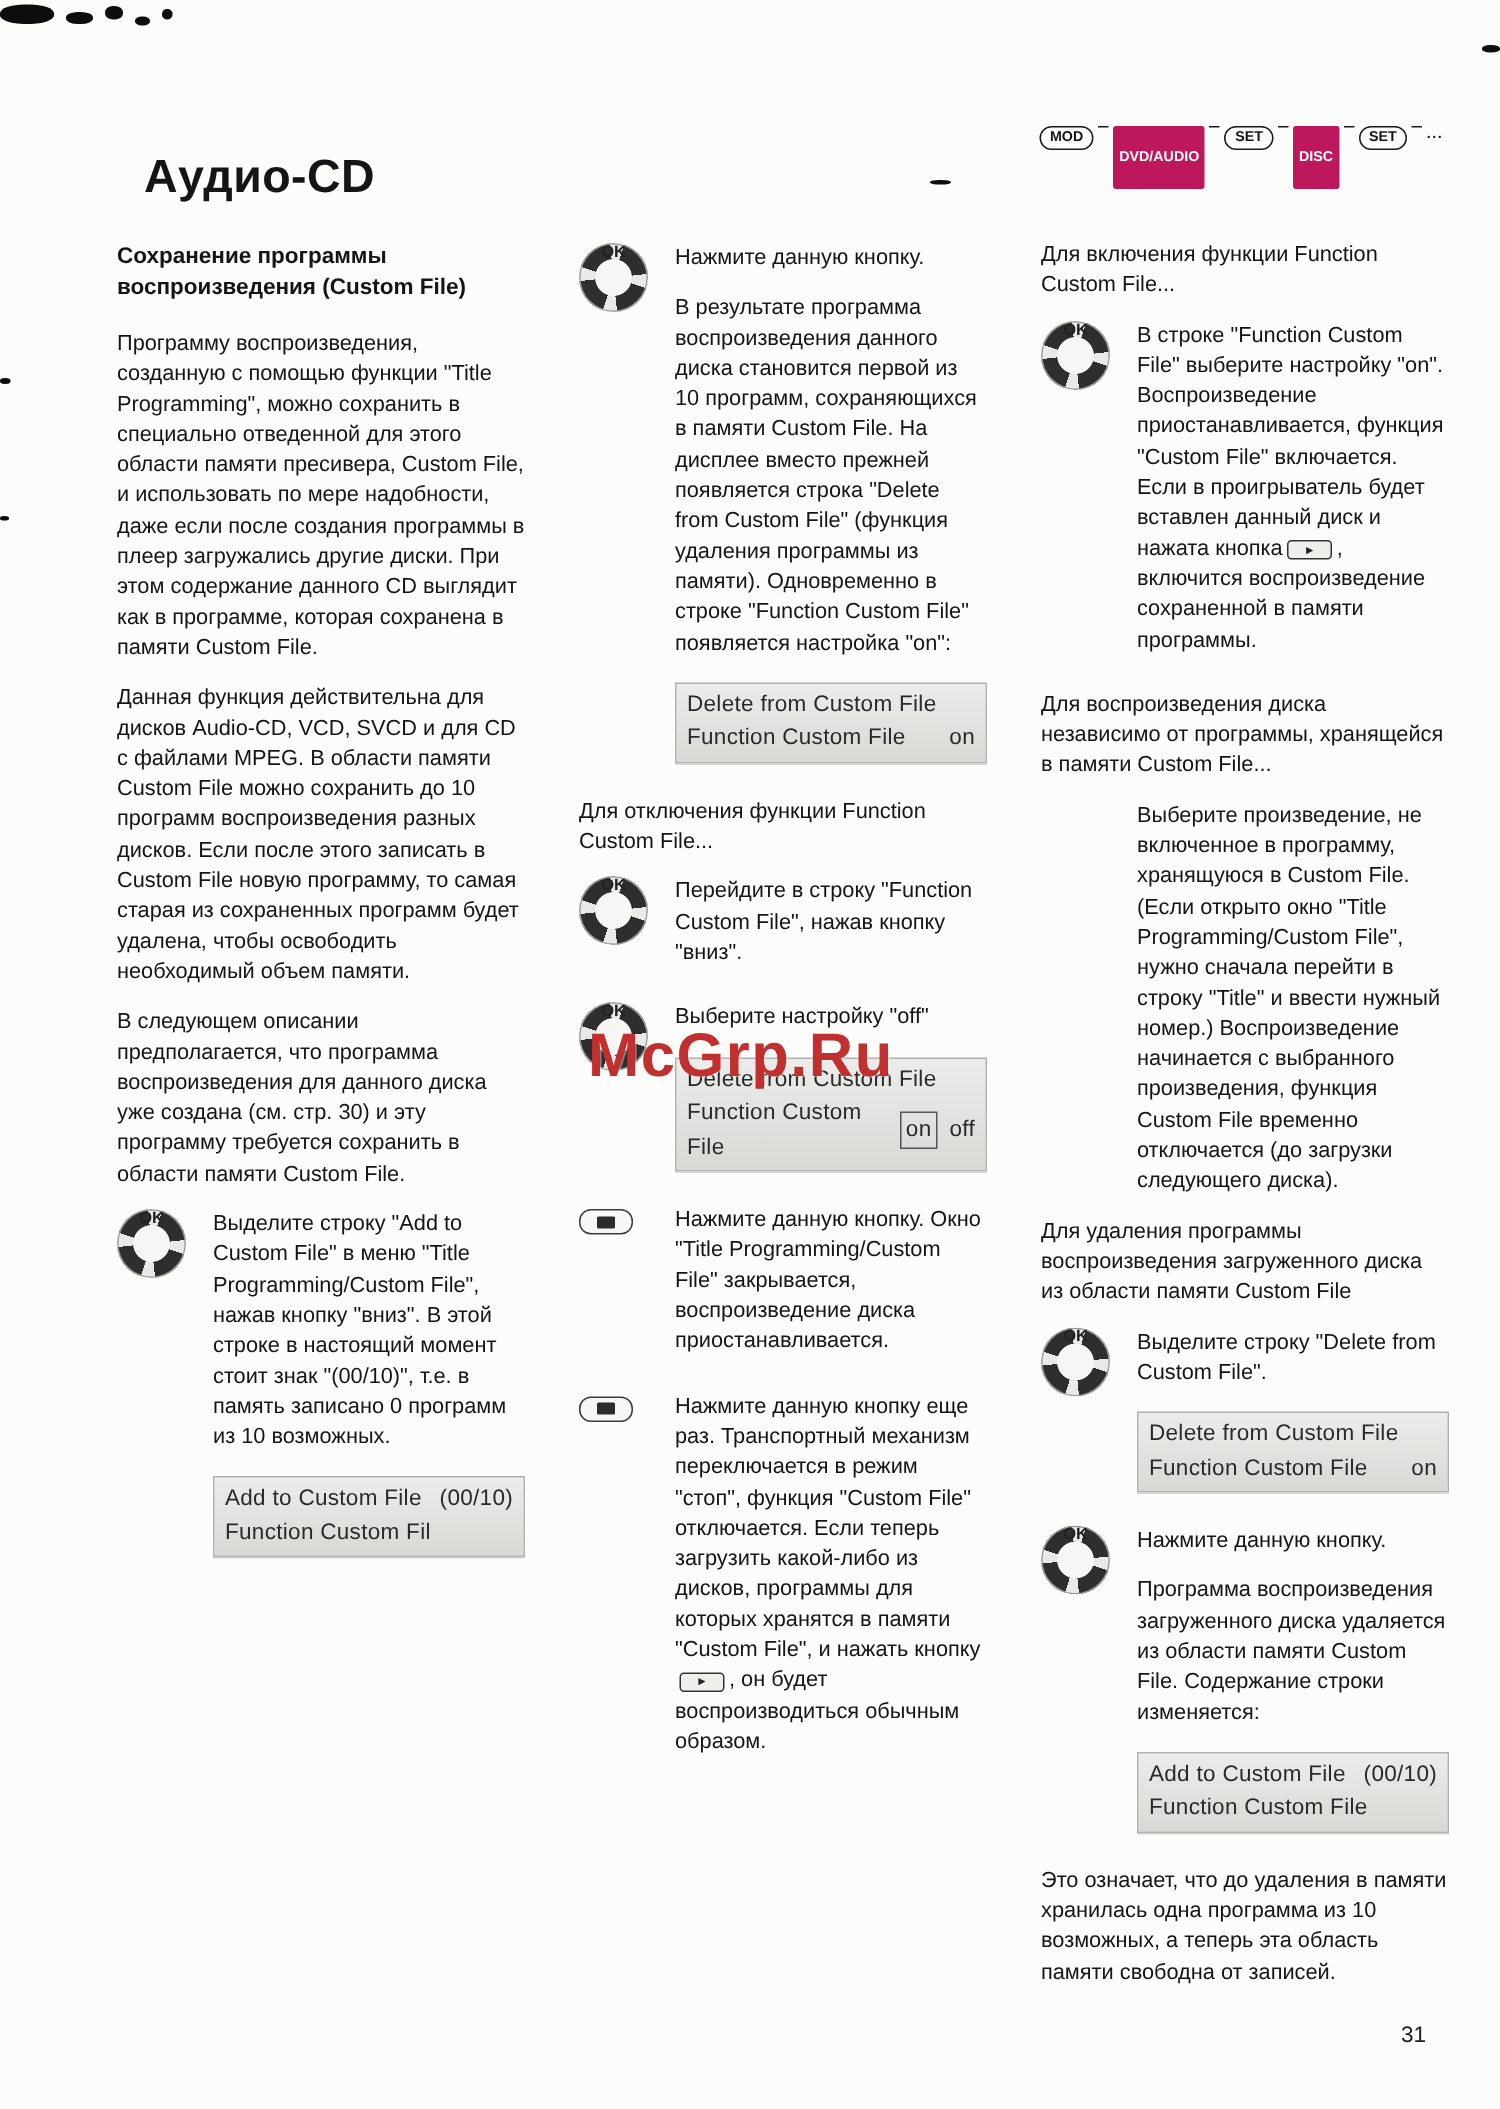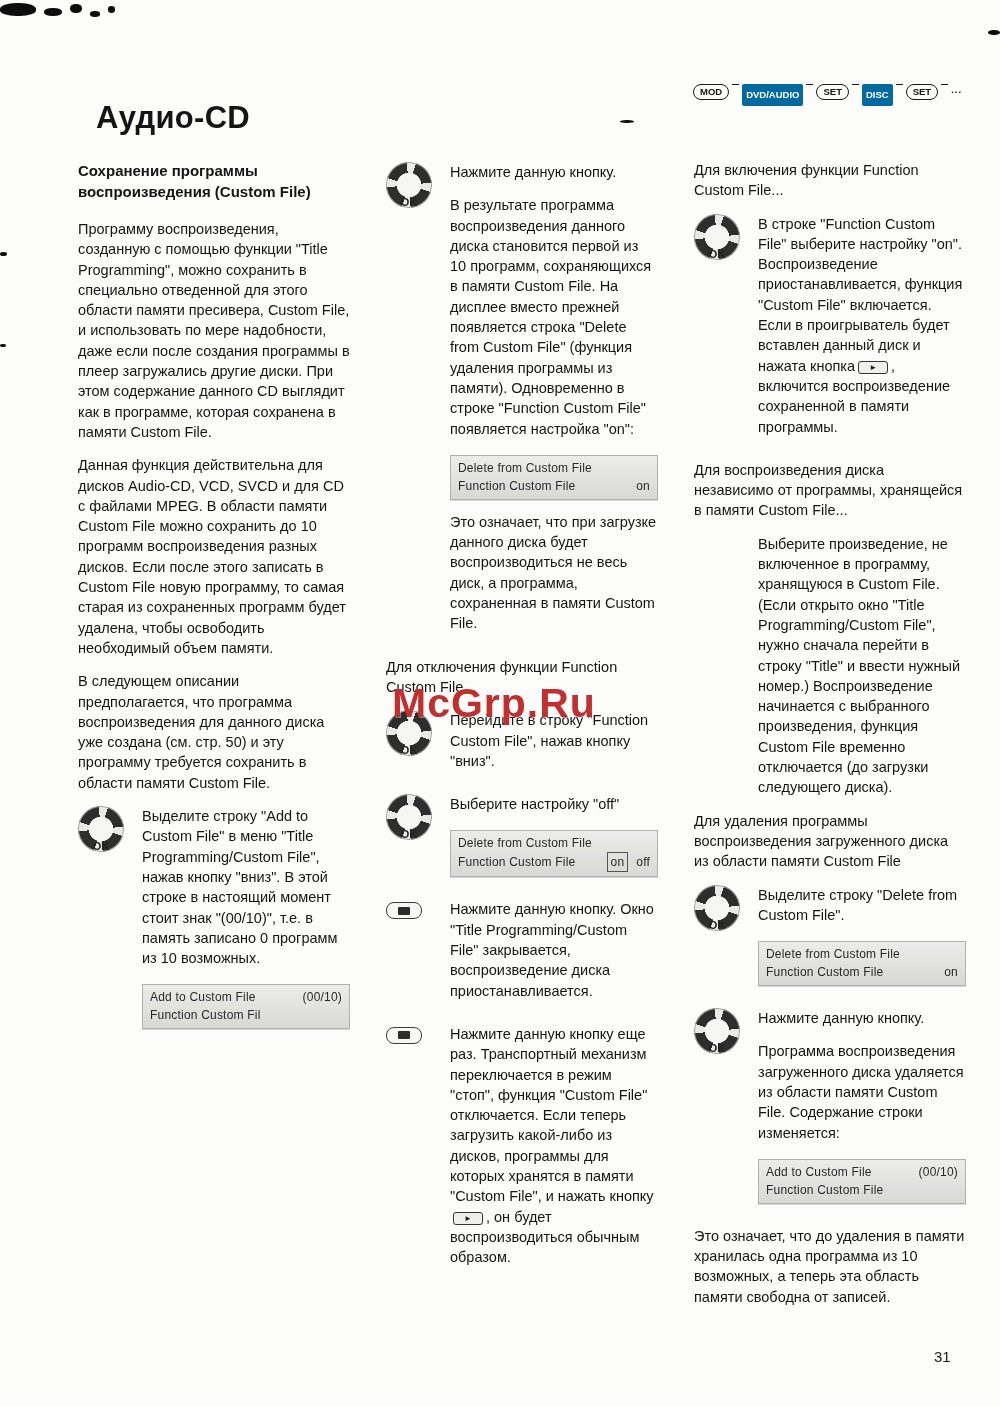--- a/index.html
+++ b/index.html
@@ -5,49 +5,49 @@
   *{box-sizing:border-box}
   body{margin:0;background:#ffffff}
   .page{position:relative;width:1000px;height:1406px;background:#fcfcfa;
         font-family:"Liberation Sans","DejaVu Sans",sans-serif;color:#151515;overflow:hidden}
   .speck{position:absolute;background:#0d0d0d;border-radius:45%}
   .title{position:absolute;left:80px;top:84px;margin:16px;font-size:31px;font-weight:700;letter-spacing:.3px}
   .badges{position:absolute;left:693px;top:84px;display:flex;align-items:flex-start;gap:3px;
           font-size:9.5px;font-weight:700;white-space:nowrap;color:#141414}
   .badge{display:inline-block;line-height:1}
   .badge.outline{border:1.5px solid #1a1a1a;border-radius:9px;padding:2px 6px}
-  .badge.filled{background:#0369a1;color:#fff;padding:6px 4px;border-radius:2px}
+  .badge.filled{background:#be185d;color:#fff;padding:16px 4px;border-radius:2px}
   .dash{width:7px;border-top:1.6px solid #1a1a1a}
   .trailing{letter-spacing:1px}
   .columns{position:absolute;left:78px;top:160px;width:888px;display:flex}
   .col{width:272px;flex:none}
   .col + .col{margin-left:36px}
   .col h2{font-size:15px;font-weight:700;margin:0 0 17px;line-height:1.4}
   .col p{margin:0 0 13px;font-size:14.5px;line-height:1.4}
   .subhead{margin-top:2px}
   .step{display:flex;margin:2px 0 10px}
   .icon-col{width:64px;flex:none}
   .step-text{flex:1;min-width:0}
   .indent{margin-left:64px}
   .ok-icon{width:46px;height:46px;border-radius:50%;flex:none;
     background:
       radial-gradient(circle,#f6f6f4 0 12px,rgba(0,0,0,0) 12.5px),
       conic-gradient(from 18deg,#2e2e2e 0 66deg,#e9e9e7 66deg 90deg,#2e2e2e 90deg 156deg,
         #e9e9e7 156deg 180deg,#2e2e2e 180deg 246deg,#e9e9e7 246deg 270deg,
         #2e2e2e 270deg 336deg,#e9e9e7 336deg 360deg);
-    box-shadow:0 0 0 1px #9a9a98 inset;display:flex;align-items:flex-end;justify-content:center}
+    box-shadow:0 0 0 1px #9a9a98 inset;display:flex;align-items:flex-start;justify-content:center}
   .ok-icon span{font-size:11px;font-weight:700;color:#222}
   .btn-icon{width:36px;height:17px;border:1.6px solid #3a3a3a;border-radius:8px;display:flex;
     align-items:center;justify-content:center;margin-top:3px;background:#f7f7f5}
   .btn-dot{width:12px;height:8px;background:#2c2c2c;border-radius:1px}
   .inline-btn{display:inline-flex;align-items:center;justify-content:center;width:30px;height:13px;
     border:1.2px solid #333;border-radius:3px;background:#efefec;font-size:8px;line-height:1;
     vertical-align:1px;margin:0 3px;color:#222}
   .display-box{background:linear-gradient(180deg,#ececea,#d8d8d5);border:1px solid #b0b0ac;
-    padding:3px 7px 4px;margin:16px 0 12px;font-size:12px;line-height:1.5;color:#2a2a2a;
+    padding:3px 7px 4px;margin:16px 0 12px;font-size:15px;line-height:1.5;color:#2a2a2a;
     letter-spacing:.2px;box-shadow:0 1px 0 rgba(0,0,0,.15)}
   .display-box .row{display:flex;justify-content:space-between;align-items:center}
   .statuses{display:flex;gap:8px;align-items:center}
   .status.boxed{border:1px solid #555;padding:0 3px}
   .watermark{position:absolute;left:392px;top:680px;font-size:41px;font-weight:800;color:#c22f2f;
     letter-spacing:1px;text-shadow:1px 1px 0 rgba(255,255,255,.4);z-index:5}
   .page-number{position:absolute;left:934px;top:1348px;font-size:15px;color:#222}
 </style>
 </head>
 <body>
@@ -79,21 +79,21 @@
     <span class="dash"></span>
     <span class="trailing">...</span>
   </div>
 
   <div class="columns">
 
     <div class="col">
       <h2>Сохранение программы воспроизведения (Custom File)</h2>
       <p>Программу воспроизведения, созданную с помощью функции "Title Programming", можно сохранить в специально отведенной для этого области памяти пресивера, Custom File, и использовать по мере надобности, даже если после создания программы в плеер загружались другие диски. При этом содержание данного CD выглядит как в программе, которая сохранена в памяти Custom File.</p>
       <p>Данная функция действительна для дисков Audio-CD, VCD, SVCD и для CD с файлами MPEG. В области памяти Custom File можно сохранить до 10 программ воспроизведения разных дисков. Если после этого записать в Custom File новую программу, то самая старая из сохраненных программ будет удалена, чтобы освободить необходимый объем памяти.</p>
-      <p>В следующем описании предполагается, что программа воспроизведения для данного диска уже создана (см. стр. 50) и эту программу требуется сохранить в области памяти Custom File.</p>
+      <p>В следующем описании предполагается, что программа воспроизведения для данного диска уже создана (см. стр. 30) и эту программу требуется сохранить в области памяти Custom File.</p>
       <div class="step">
         <div class="icon-col">
           <div class="ok-icon">
               <span>OK</span>
             </div>
         </div>
         <div class="step-text">
           <p>Выделите строку "Add to Custom File" в меню "Title Programming/Custom File", нажав кнопку "вниз". В этой строке в настоящий момент стоит знак "(00/10)", т.е. в память записано 0 программ из 10 возможных.</p>
           <div class="display-box">
             <div class="row">
@@ -120,21 +120,20 @@
           <p>В результате программа воспроизведения данного диска становится первой из 10 программ, сохраняющихся в памяти Custom File. На дисплее вместо прежней появляется строка "Delete from Custom File" (функция удаления программы из памяти). Одновременно в строке "Function Custom File" появляется настройка "on":</p>
           <div class="display-box">
             <div class="row">
                 <span>Delete from Custom File</span>
               </div>
             <div class="row">
               <span>Function Custom File</span>
               <span>on</span>
             </div>
           </div>
-          <p>Это означает, что при загрузке данного диска будет воспроизводиться не весь диск, а программа, сохраненная в памяти Custom File.</p>
         </div>
       </div>
       <p class="subhead">Для отключения функции Function Custom File...</p>
       <div class="step">
         <div class="icon-col">
           <div class="ok-icon">
               <span>OK</span>
             </div>
         </div>
         <div class="step-text">

